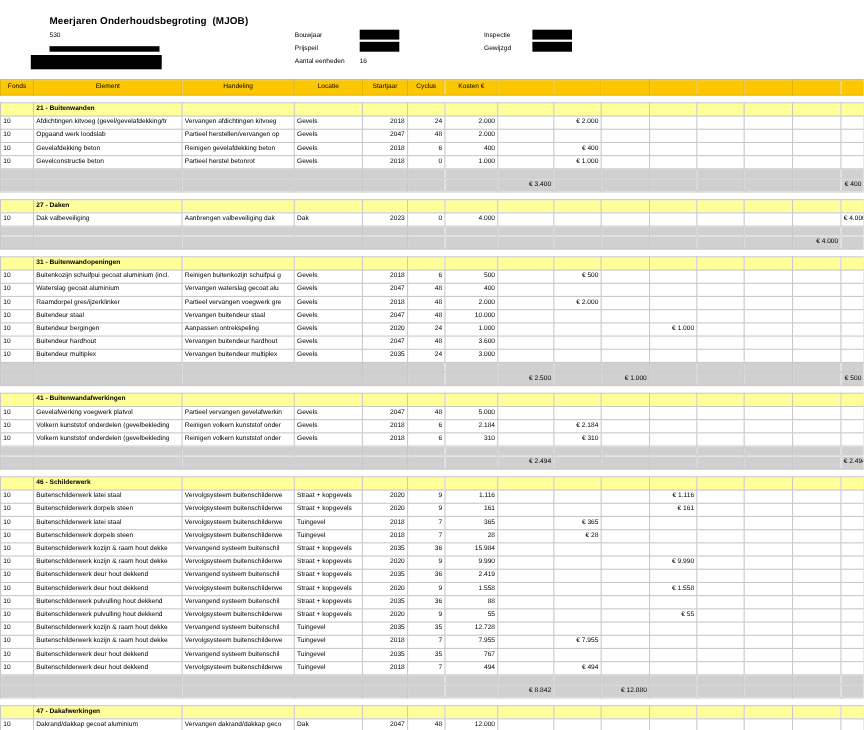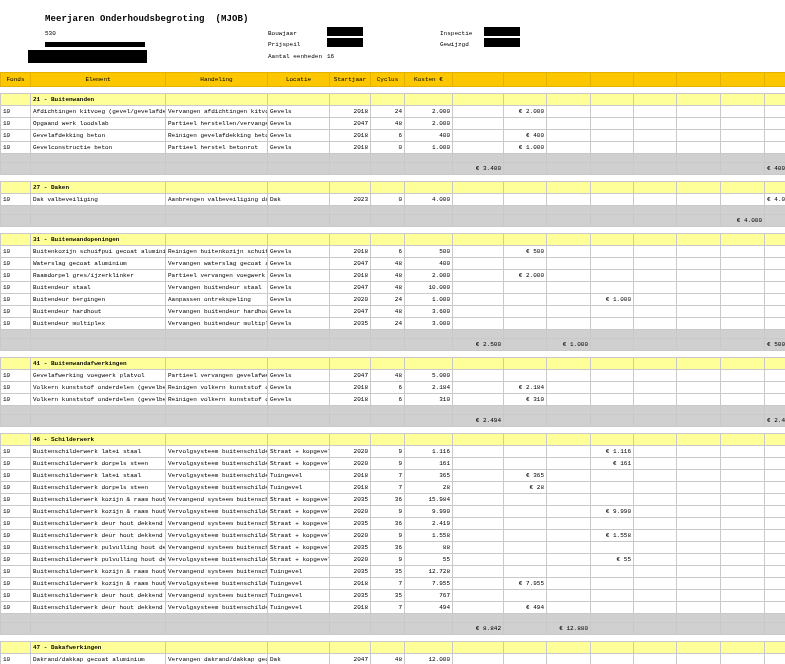--- a/index.html
+++ b/index.html
@@ -4,21 +4,21 @@
 <style>
   html,body{margin:0;padding:0;}
   body{
     width:785px;height:664px;overflow:hidden;
     background:#ffffff;
     font-family:"Liberation Sans","DejaVu Sans",sans-serif;
     font-size:6px;
     color:#000;
     -webkit-font-smoothing:none;
   }
-  #sheet{position:relative;width:785px;height:664px;font-family:Liberation Mono, monospace;}
+  #sheet{position:relative;width:785px;height:664px;}
 
   
   .hdr{position:relative;height:72px;}
   .title{
     position:absolute;left:45px;top:14px;
     font-size:9px;font-weight:bold;letter-spacing:.1px;
     white-space:pre;
   }
   .code{position:absolute;left:45px;top:30px;font-size:6px;}
   .redact{position:absolute;background:#000;}

